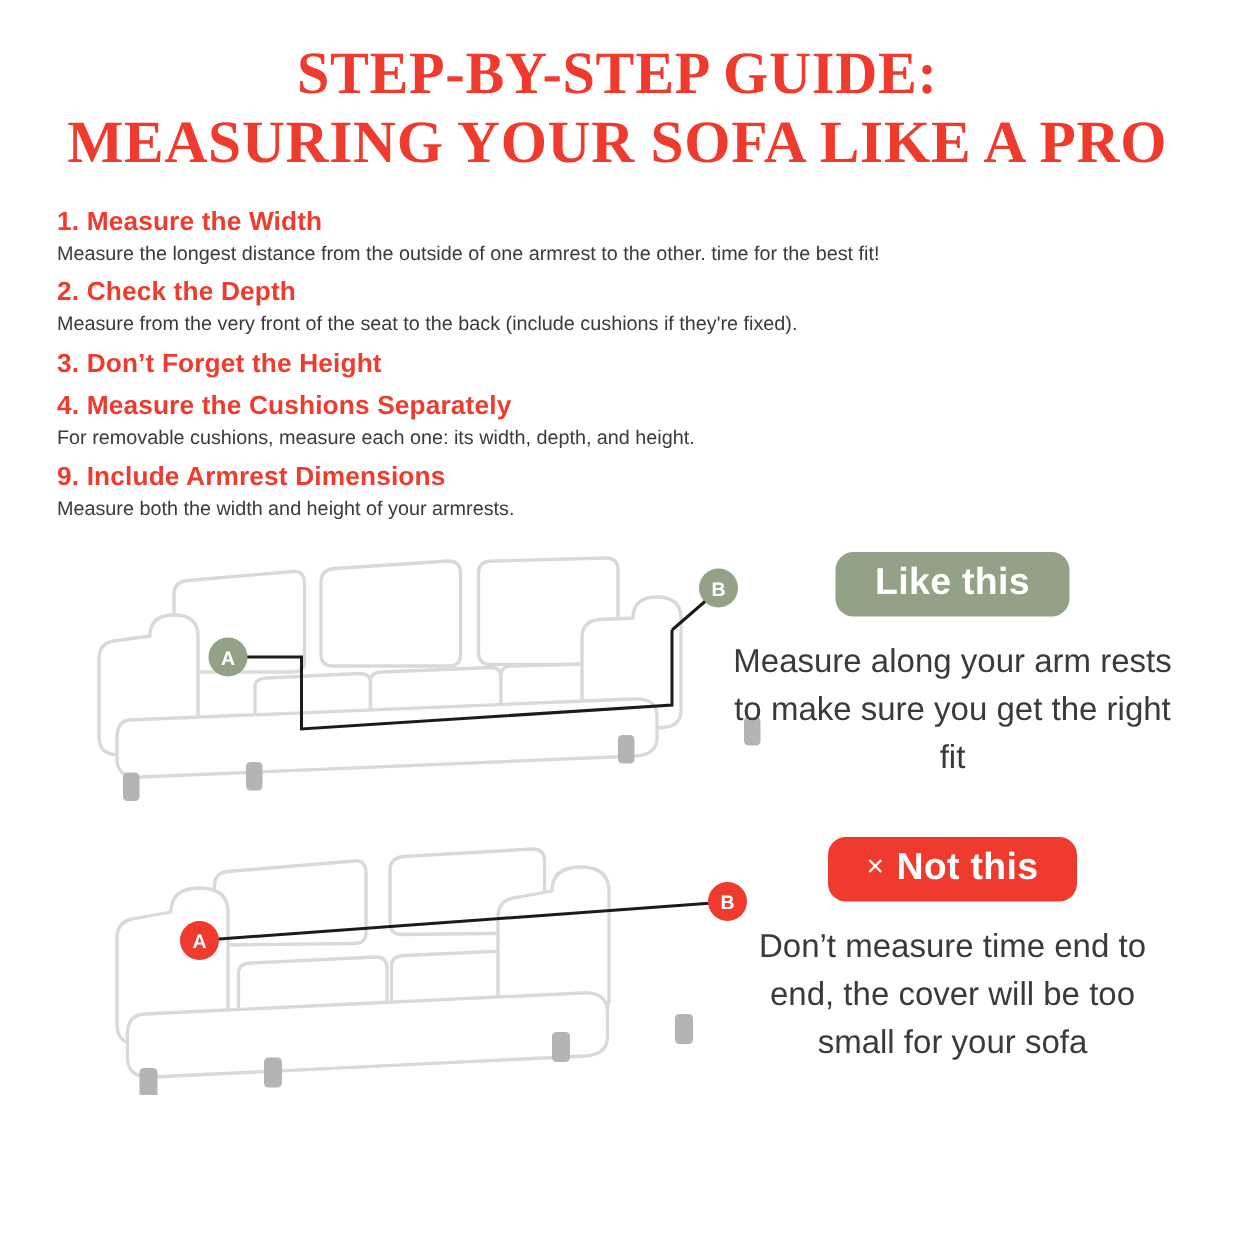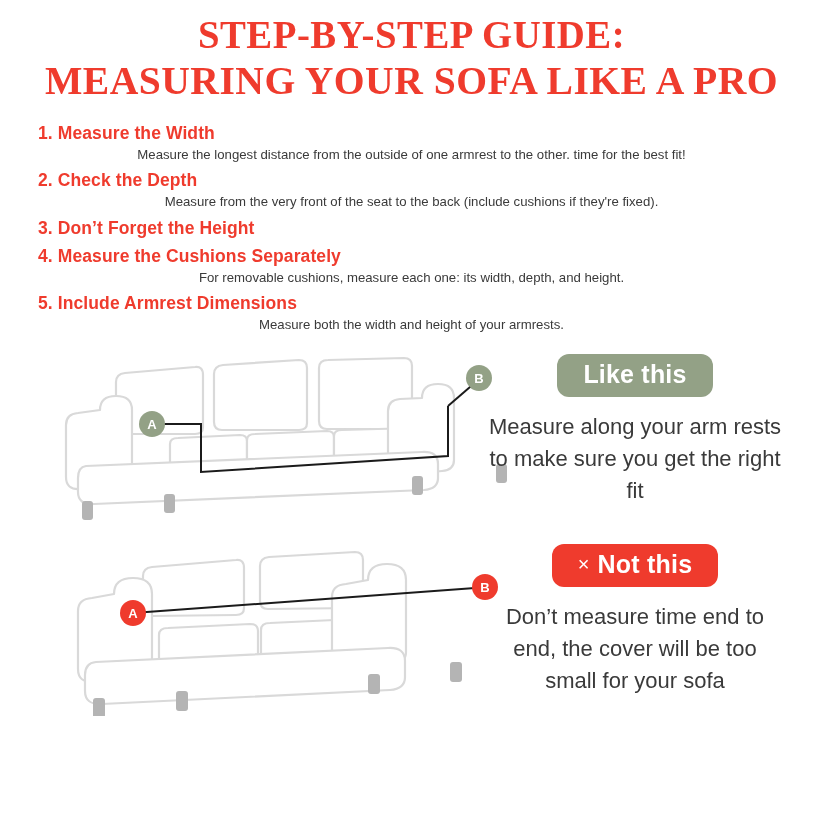--- a/index.html
+++ b/index.html
@@ -12,21 +12,21 @@
     background: #ffffff;
     font-family: "Liberation Sans", sans-serif;
     color: #2b2b2b;
     overflow: hidden;
   }
   .page {
     position: relative;
     width: 823px;
     height: 823px;
     box-sizing: border-box;
-    padding: 14px 38px 0 38px;
+    padding: 28px 38px 0 38px;
   }
   
   .title-block {
     text-align: center;
     color: #ef3b2d;
     font-family: "Liberation Serif", serif;
     font-weight: bold;
     letter-spacing: 0.5px;
     line-height: 1.06;
   }
@@ -53,21 +53,20 @@
     font-size: 17.5px;
     font-weight: bold;
     margin: 0 0 3px 0;
     letter-spacing: 0.1px;
   }
   .step-body {
     color: #3a3a3a;
     font-size: 13.2px;
     margin: 0;
     line-height: 1.25;
-    text-align: center;
   }
   
   .illus {
     position: relative;
     margin-top: 12px;
     height: 380px;
   }
   .sofa-wrap {
     position: absolute;
     left: 0;
@@ -149,21 +148,21 @@
     <div class="step">
       <p class="step-head">3.  Don’t Forget the Height</p>
     </div>
 
     <div class="step">
       <p class="step-head">4. Measure the Cushions Separately</p>
       <p class="step-body">For removable cushions, measure each one: its width, depth, and height.</p>
     </div>
 
     <div class="step">
-      <p class="step-head">5. Include Armrest Dimensions</p>
+      <p class="step-head">9. Include Armrest Dimensions</p>
       <p class="step-body">Measure both the width and height of your armrests.</p>
     </div>
 
   </div>
 
   <div class="illus">
 
     <div class="sofa-wrap sofa-top">
       <svg width="500" height="180" viewBox="0 0 500 180">
         <g fill="#ffffff" stroke="#d9d9d9" stroke-width="2.2" stroke-linejoin="round">

